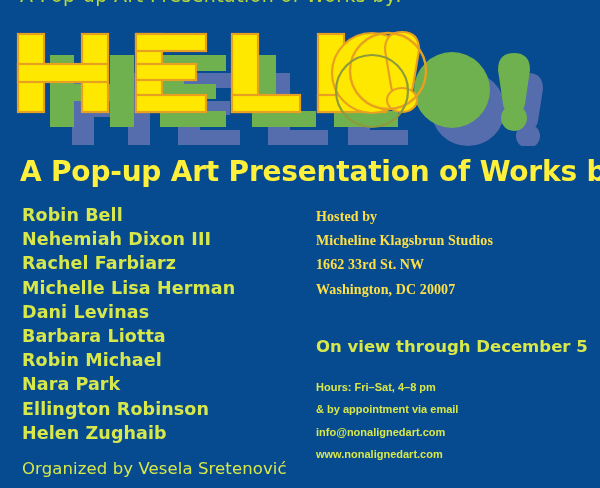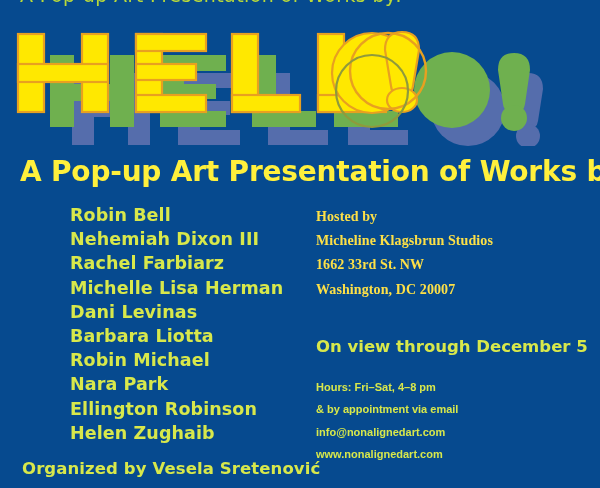--- a/index.html
+++ b/index.html
@@ -82,21 +82,20 @@
   }
 
   .artist {
     color: #d8e84b;
     font-size: 17.5px;
     font-weight: bold;
     line-height: 24.2px;
     letter-spacing: 0.1px;
     white-space: nowrap;
     font-family: "DejaVu Sans", sans-serif;
-    margin-left: 48px;
   }
 
   .host-line {
     color: #fde047;
     font-size: 14px;
     font-weight: bold;
     line-height: 24.2px;
     letter-spacing: 0.1px;
     white-space: nowrap;
     font-family: Liberation Serif, serif;
@@ -122,21 +121,21 @@
     white-space: nowrap;
     font-family: Liberation Sans, sans-serif;
   }
 
   .organized {
     position: absolute;
     left: 22px;
     top: 459px;
     color: #d8e84b;
     font-size: 16.5px;
-    font-weight: bold;
+    font-weight: normal;
     letter-spacing: 0.1px;
     white-space: nowrap;
     font-family: "DejaVu Sans", sans-serif;
   }
 </style>
 </head>
 <body>
 
 <div class="poster">
 

